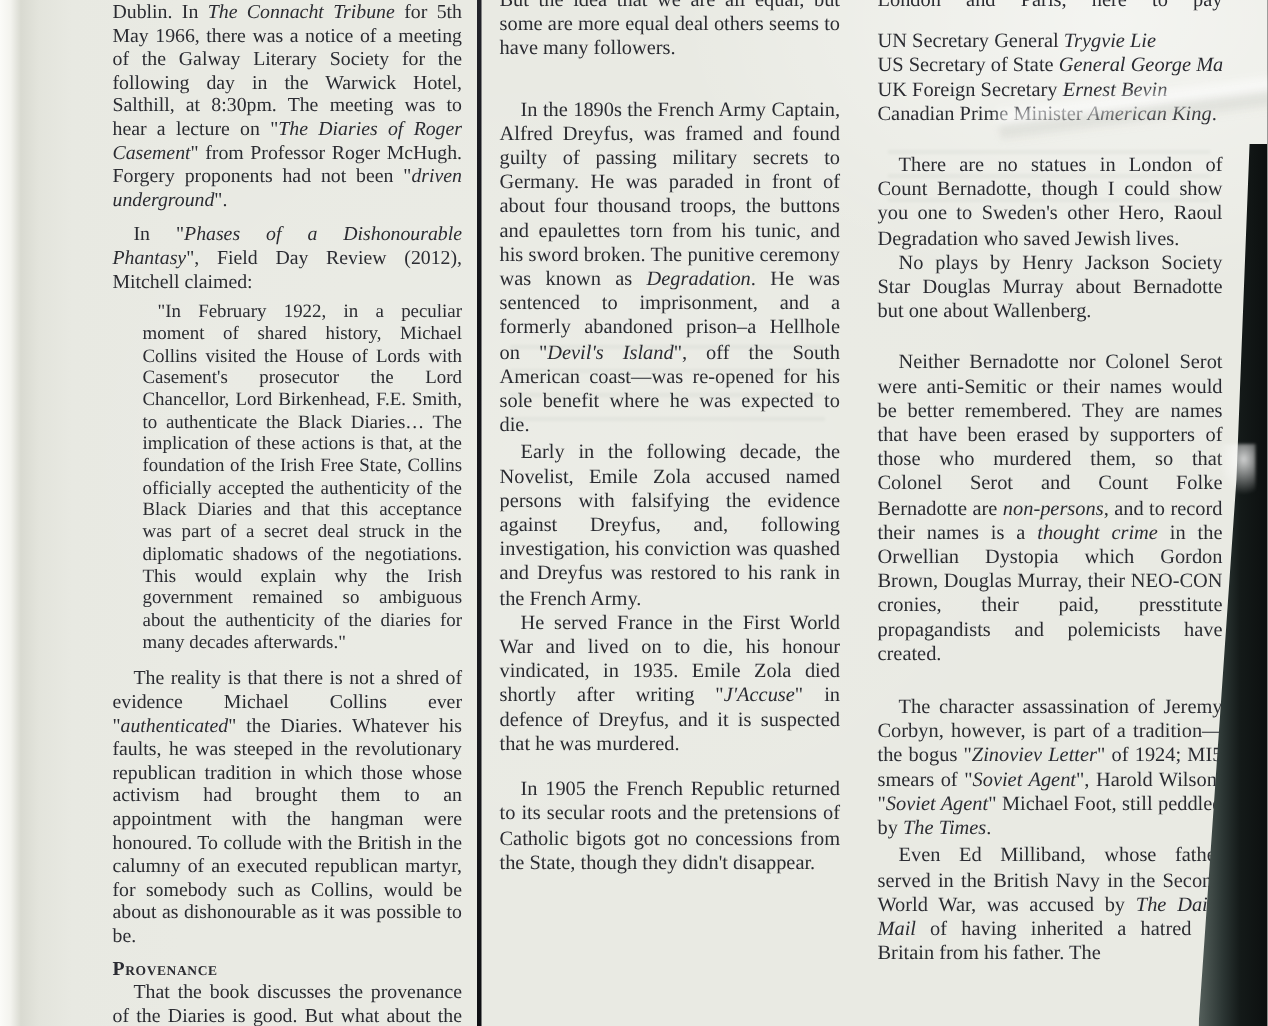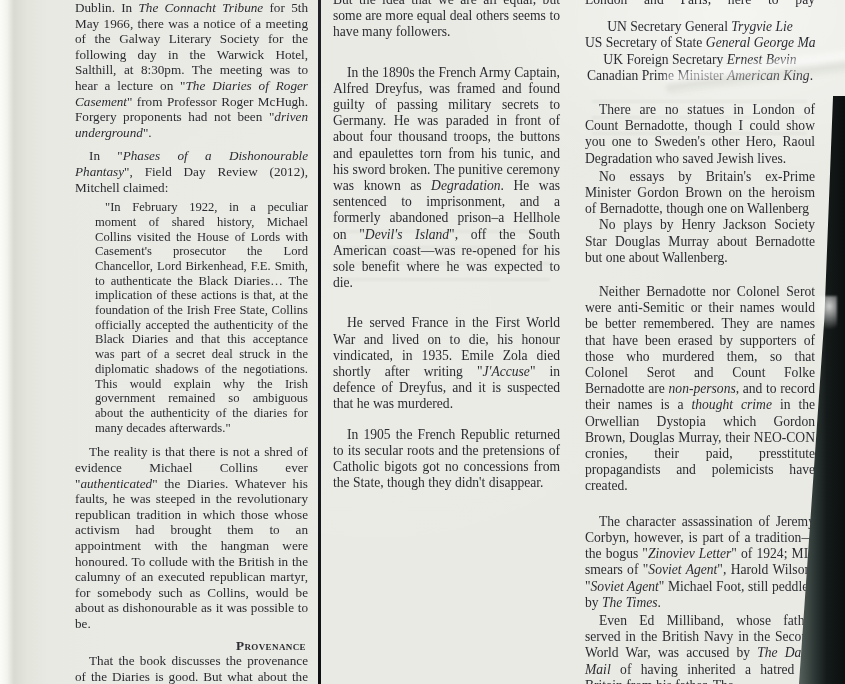--- a/index.html
+++ b/index.html
@@ -16,23 +16,23 @@
   }
   .col{position:absolute;top:0;}
   #col1{left:75px;width:233px;}
   #col2{left:333px;width:227px;}
   #col3{left:585px;width:230px;}
   .blk{margin:0;text-align:justify;font-size:13.6px;line-height:16.2px;}
   #col1 .blk{font-size:13.2px;line-height:15.6px;}
   .para{text-indent:14px;}
   .cont{text-indent:0;}
   .quote{margin-left:20px;font-size:12.6px !important;line-height:14.7px !important;text-indent:10px;}
-  .head{text-align:right;font-variant:small-caps;font-weight:bold;letter-spacing:.4px;padding-right:2px;}
+  .head{text-align:left;font-variant:small-caps;font-weight:bold;letter-spacing:.4px;padding-right:2px;}
   .cut{white-space:nowrap;overflow:hidden;text-align-last:justify;margin-top:-8px;}
-  .listline{text-align:center;white-space:nowrap;overflow:hidden;}
+  .listline{text-align:left;white-space:nowrap;overflow:hidden;}
   .it{font-style:italic;}
   .colrule{
     position:absolute;left:318px;top:0;width:3px;height:684px;
     background:linear-gradient(180deg,#22232a,#121318 30%,#1a1b20 70%,#0e0f13);
   }
   .darkedge{
     position:absolute;right:0;top:96px;width:46px;height:588px;
     background:linear-gradient(90deg,#55605c 0%,#2c3634 35%,#141a19 60%,#0c0f0f 100%);
     clip-path:polygon(74% 0%, 100% 0%, 100% 100%, 0% 100%, 55% 38%);
     filter:blur(.4px);
@@ -63,31 +63,31 @@
       <p class="blk quote" style="margin-top: 5px;"><span>"In February 1922, in a peculiar moment of shared history, Michael Collins visited the House of Lords with Casement's prosecutor the Lord Chancellor, Lord Birkenhead, F.E. Smith, to authenticate the Black Diaries… The implication of these actions is that, at the foundation of the Irish Free State, Collins officially accepted the authenticity of the Black Diaries and that this acceptance was part of a secret deal struck in the diplomatic shadows of the negotiations. This would explain why the Irish government remained so ambiguous about the authenticity of the diaries for many decades afterwards."</span></p>
       <p class="blk para" style="margin-top: 9px;"><span>The reality is that there is not a shred of evidence Michael Collins ever "</span><span class="it">authenticated</span><span>" the Diaries. Whatever his faults, he was steeped in the revolutionary republican tradition in which those whose activism had brought them to an appointment with the hangman were honoured. To collude with the British in the calumny of an executed republican martyr, for somebody such as Collins, would be about as dishonourable as it was possible to be.</span></p>
       <p class="blk head" style="margin-top: 6px;"><span>Provenance</span></p>
       <p class="blk para"><span>That the book discusses the provenance of the Diaries is good. But what about the provenance of the </span></p>
     </div>
   <div class="colrule"></div>
   <div class="col" id="col2">
       <p class="blk cut"><span>But the idea that we are all equal, but</span></p>
       <p class="blk cont"><span>some are more equal deal others seems to have many followers.</span></p>
       <p class="blk para" style="margin-top: 24px;"><span>In the 1890s the French Army Captain, Alfred Dreyfus, was framed and found guilty of passing military secrets to Germany. He was paraded in front of about four thousand troops, the buttons and epaulettes torn from his tunic, and his sword broken. The punitive ceremony was known as </span><span class="it">Degradation</span><span>. He was sentenced to imprisonment, and a formerly abandoned prison–a Hellhole on "</span><span class="it">Devil's Island</span><span>", off the South American coast—was re-opened for his sole benefit where he was expected to die.</span></p>
-      <p class="blk para" style="margin-top: 24px;"><span>He served France in the First World War and lived on to die, his honour vindicated, in 1935. Emile Zola died shortly after writing "</span><span class="it">J'Accuse</span><span>" in defence of Dreyfus, and it is suspected that he was murdered.</span></p>
+      <p class="blk para" style="margin-top: 2px;"><span>Early in the following decade, the Novelist, Emile Zola accused named persons with falsifying the evidence against Dreyfus, and, following investigation, his conviction was quashed and Dreyfus was restored to his rank in the French Army.</span></p>
+      <p class="blk para" style="margin-top: 0;"><span>He served France in the First World War and lived on to die, his honour vindicated, in 1935. Emile Zola died shortly after writing "</span><span class="it">J'Accuse</span><span>" in defence of Dreyfus, and it is suspected that he was murdered.</span></p>
       <p class="blk para" style="margin-top: 14px;"><span>In 1905 the French Republic returned to its secular roots and the pretensions of Catholic bigots got no concessions from the State, though they didn't disappear.</span></p>
     </div>
   <div class="col" id="col3">
       <p class="blk cut"><span>London and Paris, here to pay</span></p>
       <p class="blk listline" style="margin-top: 11px;"><span>UN Secretary General  </span><span class="it">Trygvie Lie</span></p>
       <p class="blk listline"><span>US Secretary of State </span><span class="it">General George Marshall</span></p>
       <p class="blk listline"><span>UK Foreign Secretary   </span><span class="it">Ernest Bevin</span></p>
       <p class="blk listline"><span>Canadian Prime Minister </span><span class="it">American King</span><span>.</span></p>
       <p class="blk para" style="margin-top: 18px;"><span>There are no statues in London of Count Bernadotte, though I could show you one to Sweden's other Hero, Raoul Degradation who saved Jewish lives.</span></p>
-      <p class="blk para" style="margin-top: 2px;"><span>No essays by Britain's ex-Prime Minister Gordon Brown on the heroism of Bernadotte, though one on Wallenberg</span></p>
       <p class="blk para"><span>No plays by Henry Jackson Society Star Douglas Murray about Bernadotte but one about Wallenberg.</span></p>
       <p class="blk para" style="margin-top: 18px;"><span>Neither Bernadotte nor Colonel Serot were anti-Semitic or their names would be better remembered. They are names that have been erased by supporters of those who murdered them, so that Colonel Serot and Count Folke Bernadotte are </span><span class="it">non-persons</span><span>, and to record their names is a </span><span class="it">thought crime</span><span> in the Orwellian Dystopia which Gordon Brown, Douglas Murray, their NEO-CON cronies, their paid, presstitute propagandists and polemicists have created.</span></p>
       <p class="blk para" style="margin-top: 19px;"><span>The character assassination of Jeremy Corbyn, however, is part of a tradition—the bogus "</span><span class="it">Zinoviev Letter</span><span>" of 1924; MI5 smears of "</span><span class="it">Soviet Agent</span><span>", Harold Wilson; "</span><span class="it">Soviet Agent</span><span>" Michael Foot, still peddled by </span><span class="it">The Times</span><span>.</span></p>
       <p class="blk para" style="margin-top: 2px;"><span>Even Ed Milliband, whose father served in the British Navy in the Second World War, was accused by </span><span class="it">The Daily Mail</span><span> of having inherited a hatred of Britain from his father. The </span></p>
     </div>
   <div class="ghost" id="ghost1"></div>
   <div class="ghost" id="ghost2"></div>
   <div class="crease-top"></div>
   <div class="darkedge"></div>
   <div class="crease-mid"></div>

